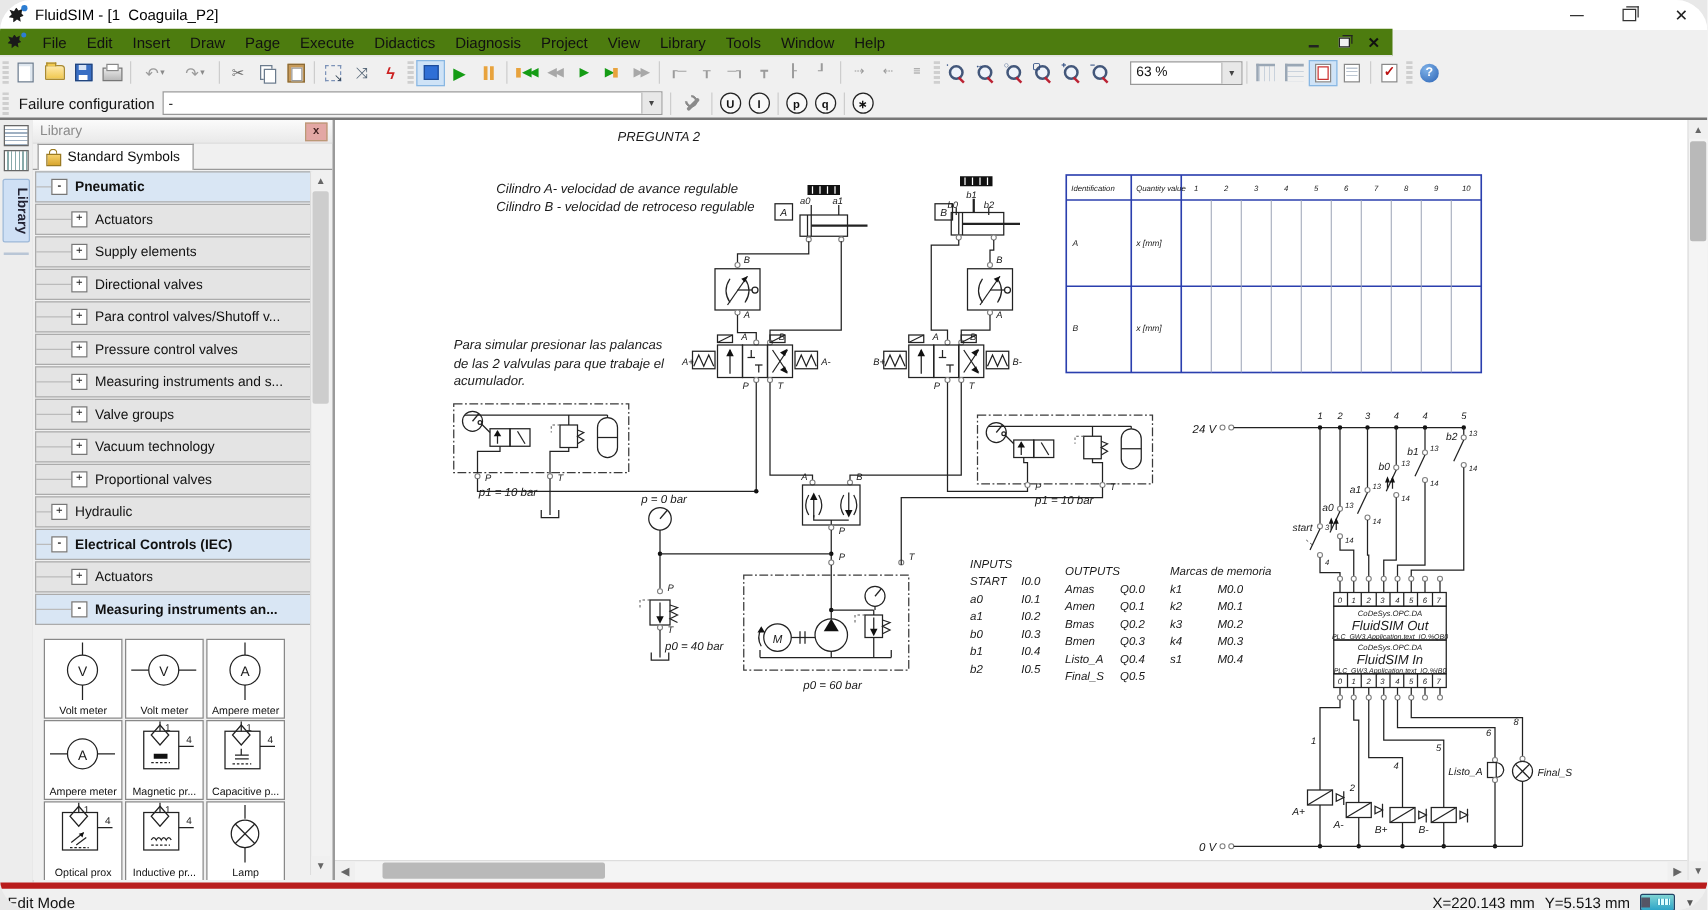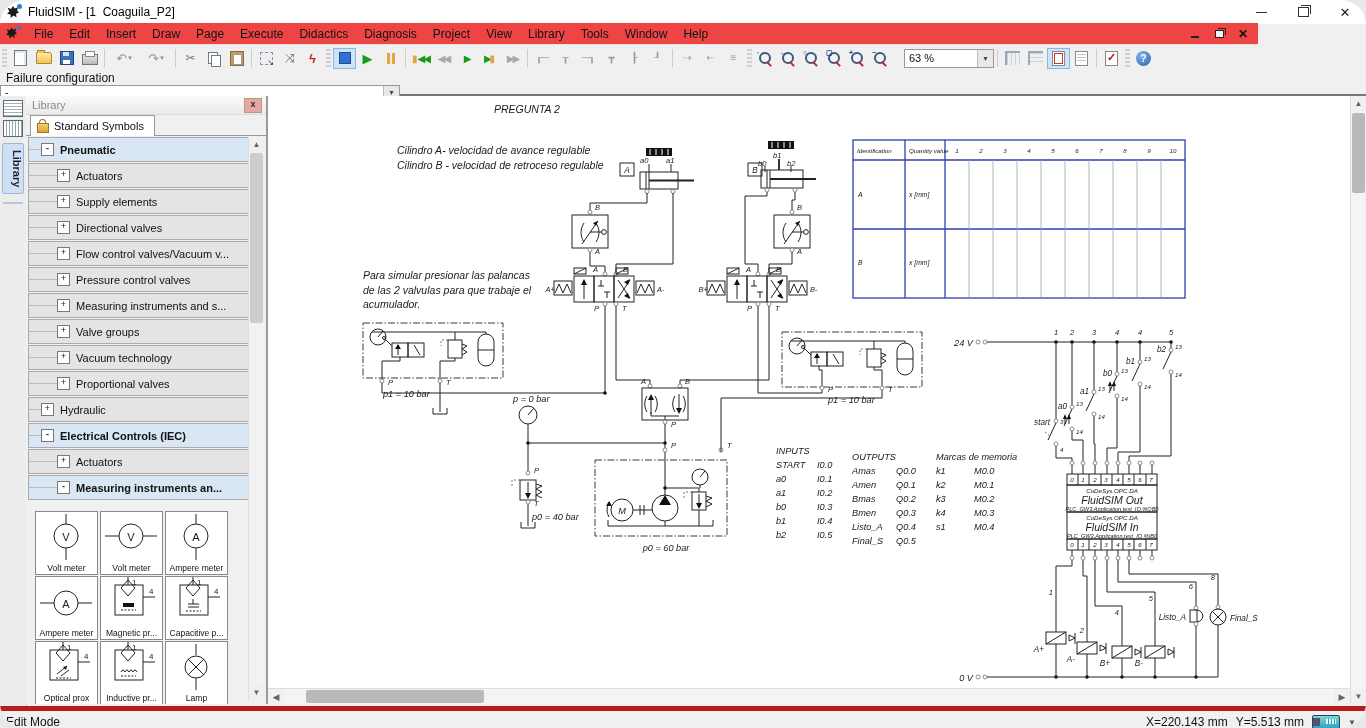--- a/index.html
+++ b/index.html
@@ -10,34 +10,34 @@
   .app-ico{width:16px;height:16px;margin:0 6px 0 6px;position:relative;}
   .app-ico:before{content:"";position:absolute;left:1px;top:2px;width:12px;height:12px;background:#1a1a1a;clip-path:polygon(50% 0,65% 20%,90% 10%,85% 40%,100% 55%,75% 65%,80% 95%,55% 80%,30% 100%,30% 70%,0 65%,20% 45%,5% 15%,35% 25%);}
   .app-ico:after{content:"";position:absolute;right:0px;top:0px;width:5px;height:5px;border-radius:50%;background:#2d7dd2;}
   .title-text{font-size:12px;color:#000;white-space:pre;}
   .wincontrols{margin-left:auto;display:flex;height:100%;}
   .wbtn{width:42px;height:24px;display:flex;align-items:center;justify-content:center;color:#222;}
   .gl-min{width:11px;height:1px;background:#333;}
   .gl-restore{width:9px;height:8px;border:1px solid #333;position:relative;background:#fff;}
   .gl-restore:before{content:"";position:absolute;left:2px;top:-3px;width:9px;height:8px;border:1px solid #333;border-bottom:none;border-left:none;}
   .gl-close{font-size:13px;line-height:13px;color:#222;}
-  .menubar{position:absolute;left:0;top:23px;width:1258px;height:21px;background:#ef4444;display:flex;align-items:center;border-bottom:1px solid #e3e3e3;}
+  .menubar{position:absolute;left:0;top:23px;width:1114px;height:21px;background:#4d7c0f;display:flex;align-items:center;border-bottom:1px solid #e3e3e3;}
   .menu-ico{width:18px;height:16px;margin:0 4px;position:relative;}
   .menu-ico:before{content:"";position:absolute;left:2px;top:2px;width:11px;height:11px;background:#1a1a1a;clip-path:polygon(50% 0,65% 20%,90% 10%,85% 40%,100% 55%,75% 65%,80% 95%,55% 80%,30% 100%,30% 70%,0 65%,20% 45%,5% 15%,35% 25%);}
   .menu-ico:after{content:"";position:absolute;right:1px;top:0;width:4px;height:4px;border-radius:50%;background:#2d7dd2;}
   .menuitem{padding:2px 8px;font-size:12px;color:#111;}
   .mdicontrols{margin-left:auto;display:flex;align-items:center;gap:10px;padding-right:8px;}
   .mbtn{width:14px;height:14px;display:flex;align-items:center;justify-content:center;}
   .gl-min-s{width:8px;height:2px;background:#222;margin-top:6px;}
   .gl-restore-s{width:7px;height:6px;border:1px solid #222;position:relative;background:#f0f0f0;}
   .gl-restore-s:before{content:"";position:absolute;left:2px;top:-3px;width:7px;height:6px;border:1px solid #222;border-bottom:none;border-left:none;}
   .gl-close-s{font-size:12px;font-weight:bold;color:#111;}
   
   .toolbar1{position:absolute;left:0;top:45px;width:1366px;height:26px;background:#f0f0f0;display:flex;align-items:center;}
-  .toolbar2{position:absolute;left:0;top:71px;width:1366px;height:23px;background:#f0f0f0;display:flex;align-items:flex-start;border-bottom:2px solid #777;flex-direction:column;}
+  .toolbar2{position:absolute;left:0;top:71px;width:1366px;height:23px;background:#f0f0f0;display:flex;align-items:center;border-bottom:2px solid #777;}
   .grip{width:5px;height:18px;margin:0 2px;background:repeating-linear-gradient(to bottom,#cfcfcf 0 2px,transparent 2px 4px);}
   .tsep{width:1px;height:18px;background:#cdcdcd;margin:0 3px;}
   .tb{width:23px;height:21px;display:flex;align-items:center;justify-content:center;border:1px solid transparent;box-sizing:border-box;position:relative;}
   .tb.active{background:#cfe3f7;border:1px solid #89b7e2;}
   .ic-page{width:11px;height:14px;background:#fff;border:1px solid #6b7b8d;box-shadow:inset -2px 2px 0 #dfe7ef;}
   .ic-folder{width:14px;height:10px;background:linear-gradient(#ffe9a8,#f0c84f);border:1px solid #a98a32;border-radius:1px 3px 1px 1px;position:relative;}
   .ic-folder:before{content:"";position:absolute;left:0;top:-3px;width:6px;height:2px;background:#f0c84f;border:1px solid #a98a32;border-bottom:none;}
   .ic-floppy{width:12px;height:12px;background:#3a6fc4;border:1px solid #23457c;position:relative;}
   .ic-floppy:before{content:"";position:absolute;left:2px;top:0;width:6px;height:4px;background:#d8e4f5;}
   .ic-floppy:after{content:"";position:absolute;left:2px;bottom:0;width:7px;height:4px;background:#fff;}
@@ -414,21 +414,21 @@
           <span class="tlabel">Supply elements</span>
         </div>
       <div class="trow" style="top:78px">
           <span class="conn c1"></span>
           <span class="expbox">+</span>
           <span class="tlabel">Directional valves</span>
         </div>
       <div class="trow" style="top:104px">
           <span class="conn c1"></span>
           <span class="expbox">+</span>
-          <span class="tlabel">Flow control valves/Vacuum v...</span>
+          <span class="tlabel">Para control valves/Shutoff v...</span>
         </div>
       <div class="trow" style="top:130px">
           <span class="conn c1"></span>
           <span class="expbox">+</span>
           <span class="tlabel">Pressure control valves</span>
         </div>
       <div class="trow" style="top:156px">
           <span class="conn c1"></span>
           <span class="expbox">+</span>
           <span class="tlabel">Measuring instruments and s...</span>

